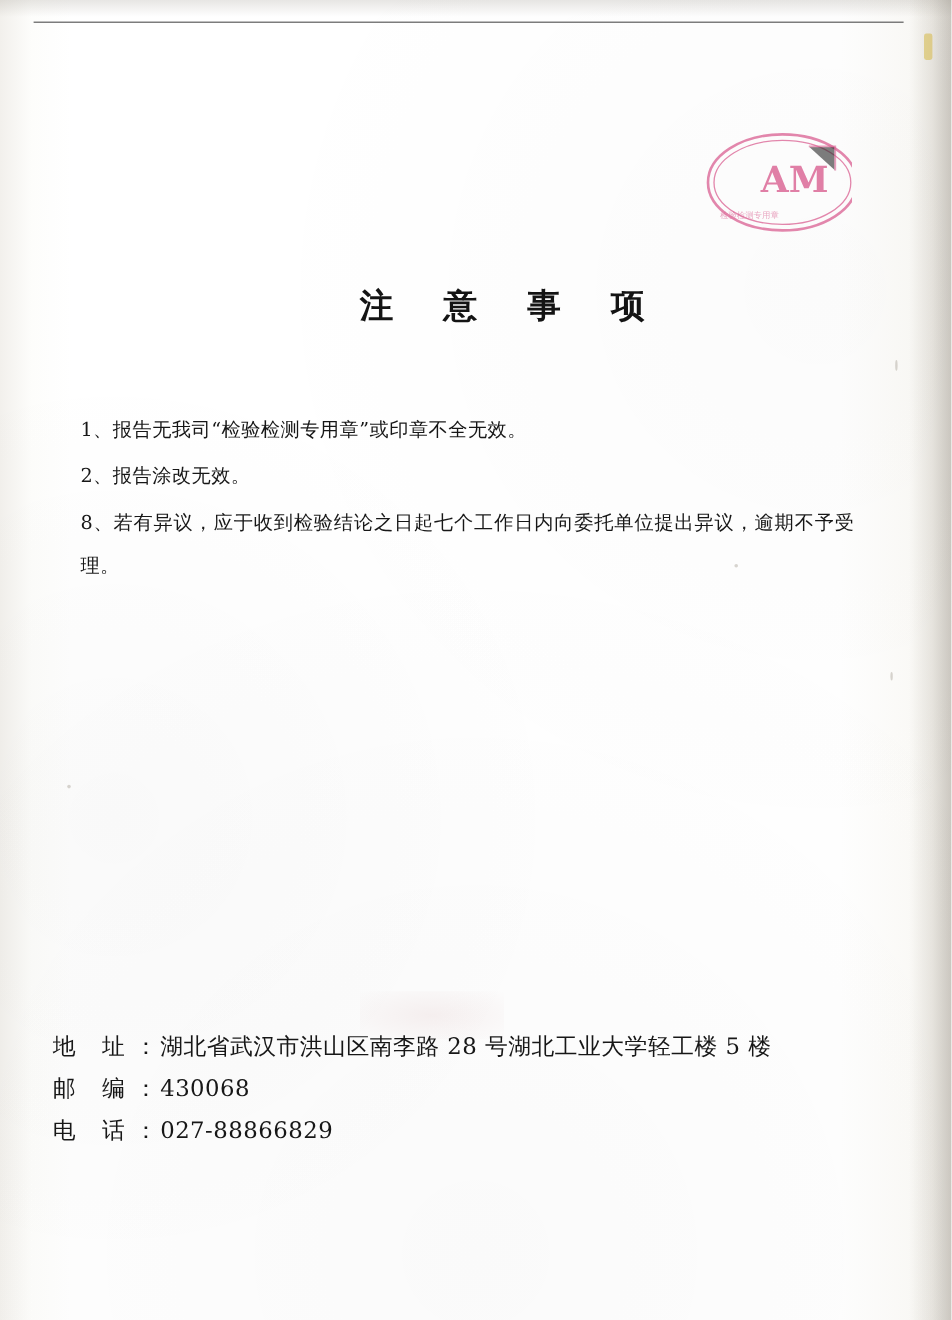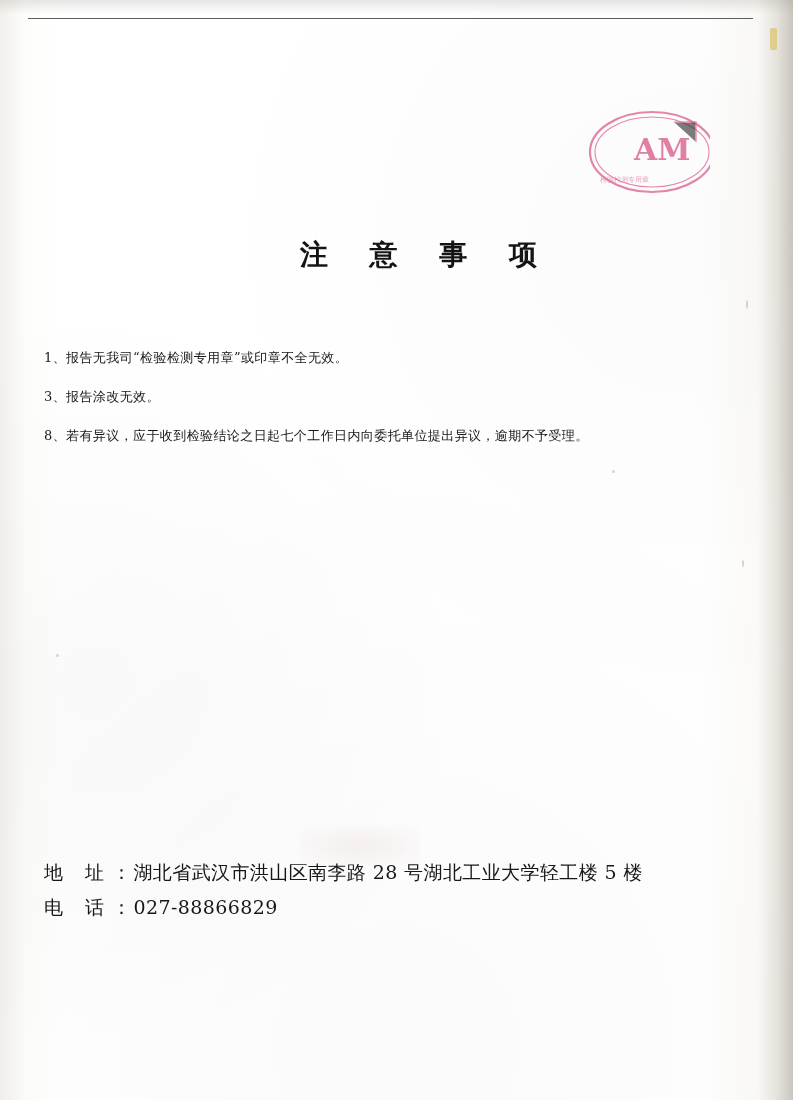--- a/index.html
+++ b/index.html
@@ -96,26 +96,27 @@
   }
 
   
   .notice-list {
     position: absolute;
     left: 44px;
     top: 340px;
     width: 668px;
   }
   .notice-item {
-    font-size: 13px;
+    font-size: 16px;
     line-height: 36px;
     color: #171717;
     letter-spacing: 0.4px;
     margin-bottom: 3px;
     text-align: justify;
+    margin-left: 23px;
   }
   .notice-item.wrap {
     text-indent: 0;
   }
 
   
   .contact {
     position: absolute;
     left: 44px;
     top: 855px;
@@ -191,28 +192,31 @@
     </g>
     <g stroke="#d4457f" stroke-width="1.6" opacity="0.6">
       <path d="M96 14 L118 14 L118 34"></path>
     </g>
   </svg>
 
   <div class="title">注 意 事 项</div>
 
   <div class="notice-list">
     <div class="notice-item">1、报告无我司“检验检测专用章”或印章不全无效。</div>
-    <div class="notice-item">3、报告涂改无效。</div>
+    <div class="notice-item">2、报告涂改无效。</div>
     <div class="notice-item wrap">8、若有异议，应于收到检验结论之日起七个工作日内向委托单位提出异议，逾期不予受理。</div>
   </div>
 
   <div class="smudge"></div>
 
   <div class="contact">
     <div class="contact-row">
       <span class="contact-label">地 址</span><span class="contact-sep">：</span><span class="contact-value">湖北省武汉市洪山区南李路 28 号湖北工业大学轻工楼 5 楼</span>
     </div>
     <div class="contact-row">
+      <span class="contact-label">邮 编</span><span class="contact-sep">：</span><span class="contact-value">430068</span>
+    </div>
+    <div class="contact-row">
       <span class="contact-label">电 话</span><span class="contact-sep">：</span><span class="contact-value">027-88866829</span>
     </div>
   </div>
 
 </div>
 
 </body></html>

